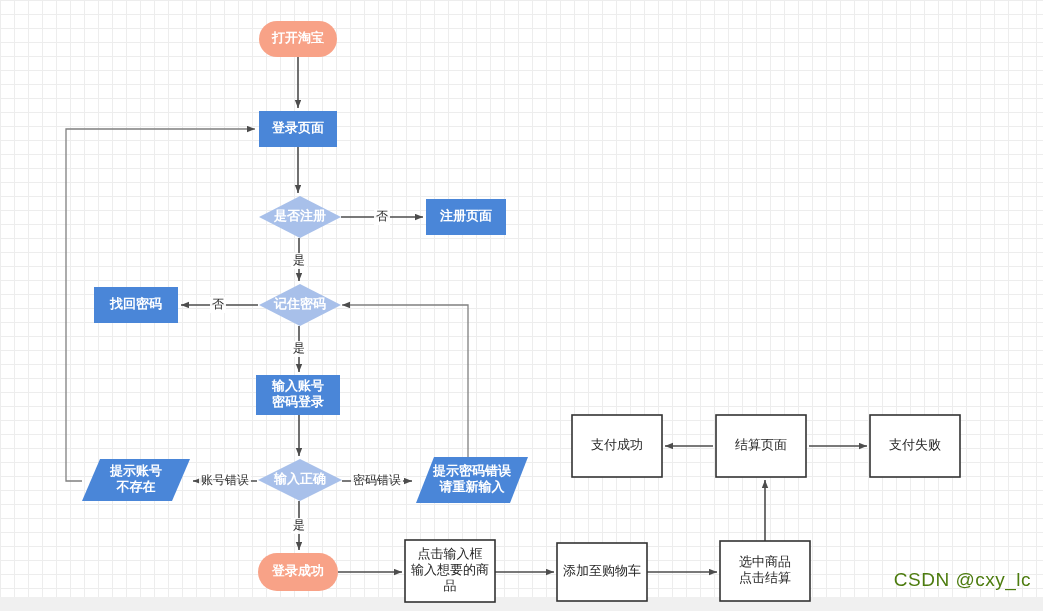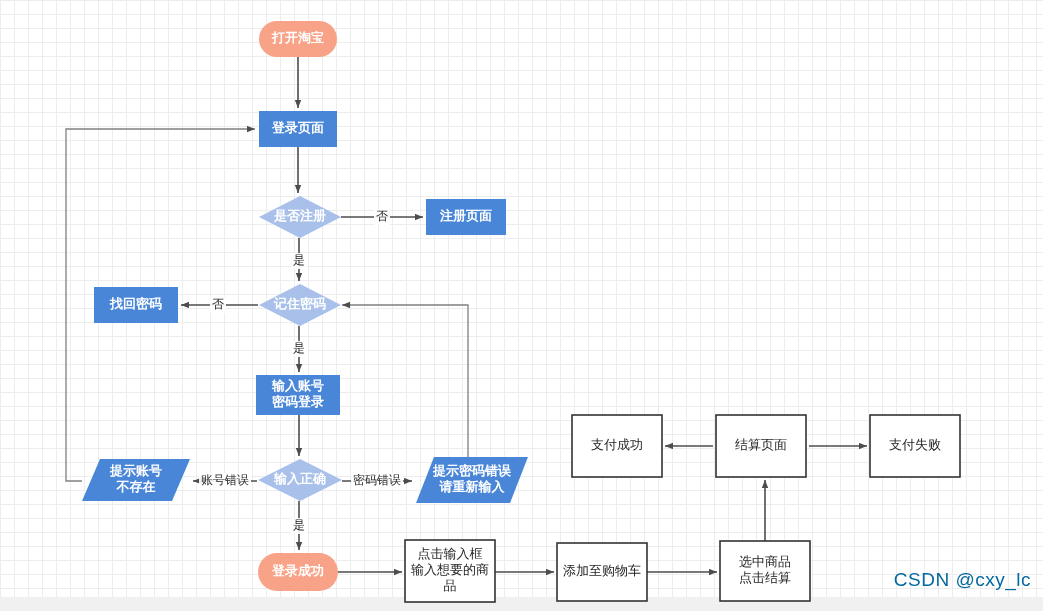--- a/index.html
+++ b/index.html
@@ -36,21 +36,21 @@
     dominant-baseline:middle;
     pointer-events:none;
   }
   .lbl-white{fill:#ffffff;font-weight:bold;}
   .lbl-dark{fill:#262626;}
   .edge-label{
     font-size:12px;fill:#262626;text-anchor:middle;dominant-baseline:middle;
   }
   .watermark{
     position:absolute;right:12px;bottom:20px;
-    font-size:19px;color:#0369a1;
+    font-size:19px;color:#4d7c0f;
     font-family:"Liberation Sans","DejaVu Sans",sans-serif;
     letter-spacing:.5px;
     user-select:none;
     margin-left:18px;
   }
 </style>
 </head>
 <body>
 
 <div id="canvas">

